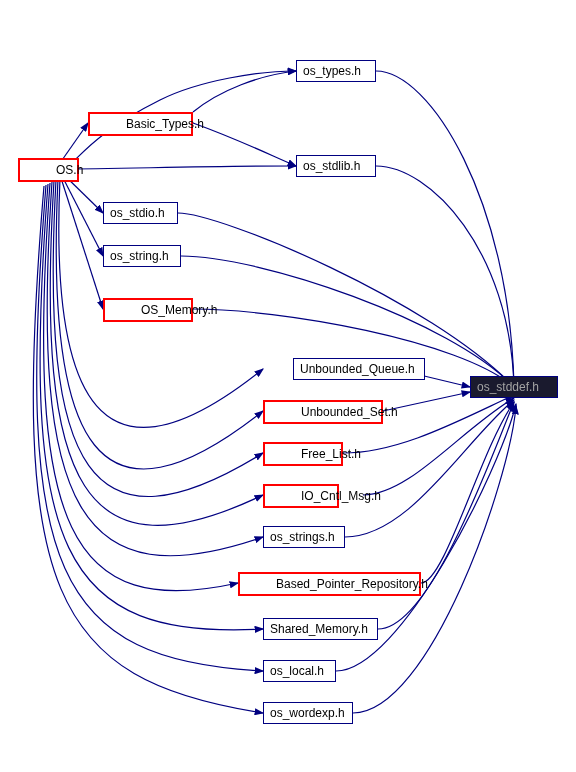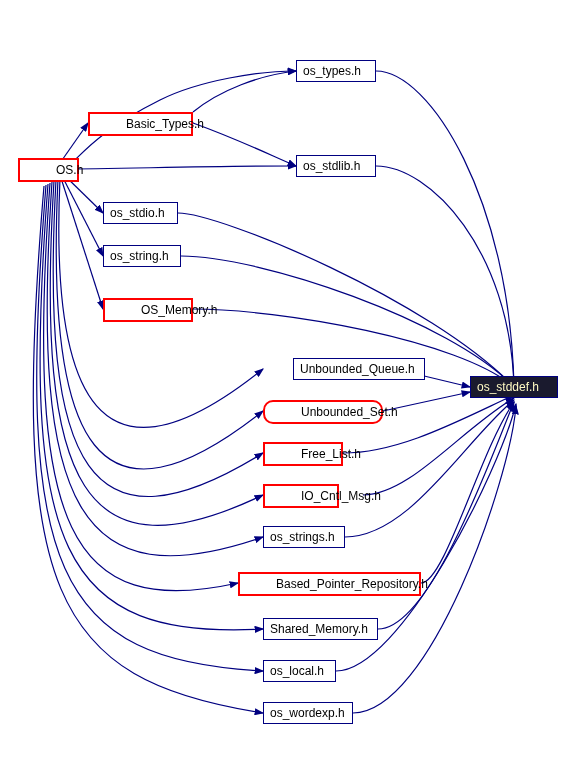--- a/index.html
+++ b/index.html
@@ -25,21 +25,21 @@
       font-size: 12px;
       color: #000000;
       white-space: nowrap;
     }
     .node.red-border {
       border: 2px solid #ff0000;
       padding-left: 36px;
     }
     .node.dark-bg {
       background: #1a1a2e;
-      color: #fef9c3;
+      color: #a3a3a3;
       border: 1px solid #000080;
     }
     svg.arrows {
       position: absolute;
       top: 0;
       left: 0;
       width: 576px;
       height: 772px;
       pointer-events: none;
     }
@@ -144,21 +144,21 @@
   </div>
 
   <div class="node red-border" style="left:103px; top:298px; width:90px;">
     <span>OS_Memory.h</span>
   </div>
 
   <div class="node" style="left:263px; top:358px; width:132px;margin-left:30px;">
     <span>Unbounded_Queue.h</span>
   </div>
 
-  <div class="node red-border" style="left:263px; top:400px; width:120px;border-radius:10px;">
+  <div class="node red-border" style="left:263px; top:400px; width:120px;">
     <span>Unbounded_Set.h</span>
   </div>
 
   <div class="node red-border" style="left:263px; top:442px; width:80px;">
     <span>Free_List.h</span>
   </div>
 
   <div class="node red-border" style="left:263px; top:484px; width:76px;">
     <span>IO_Cntl_Msg.h</span>
   </div>

